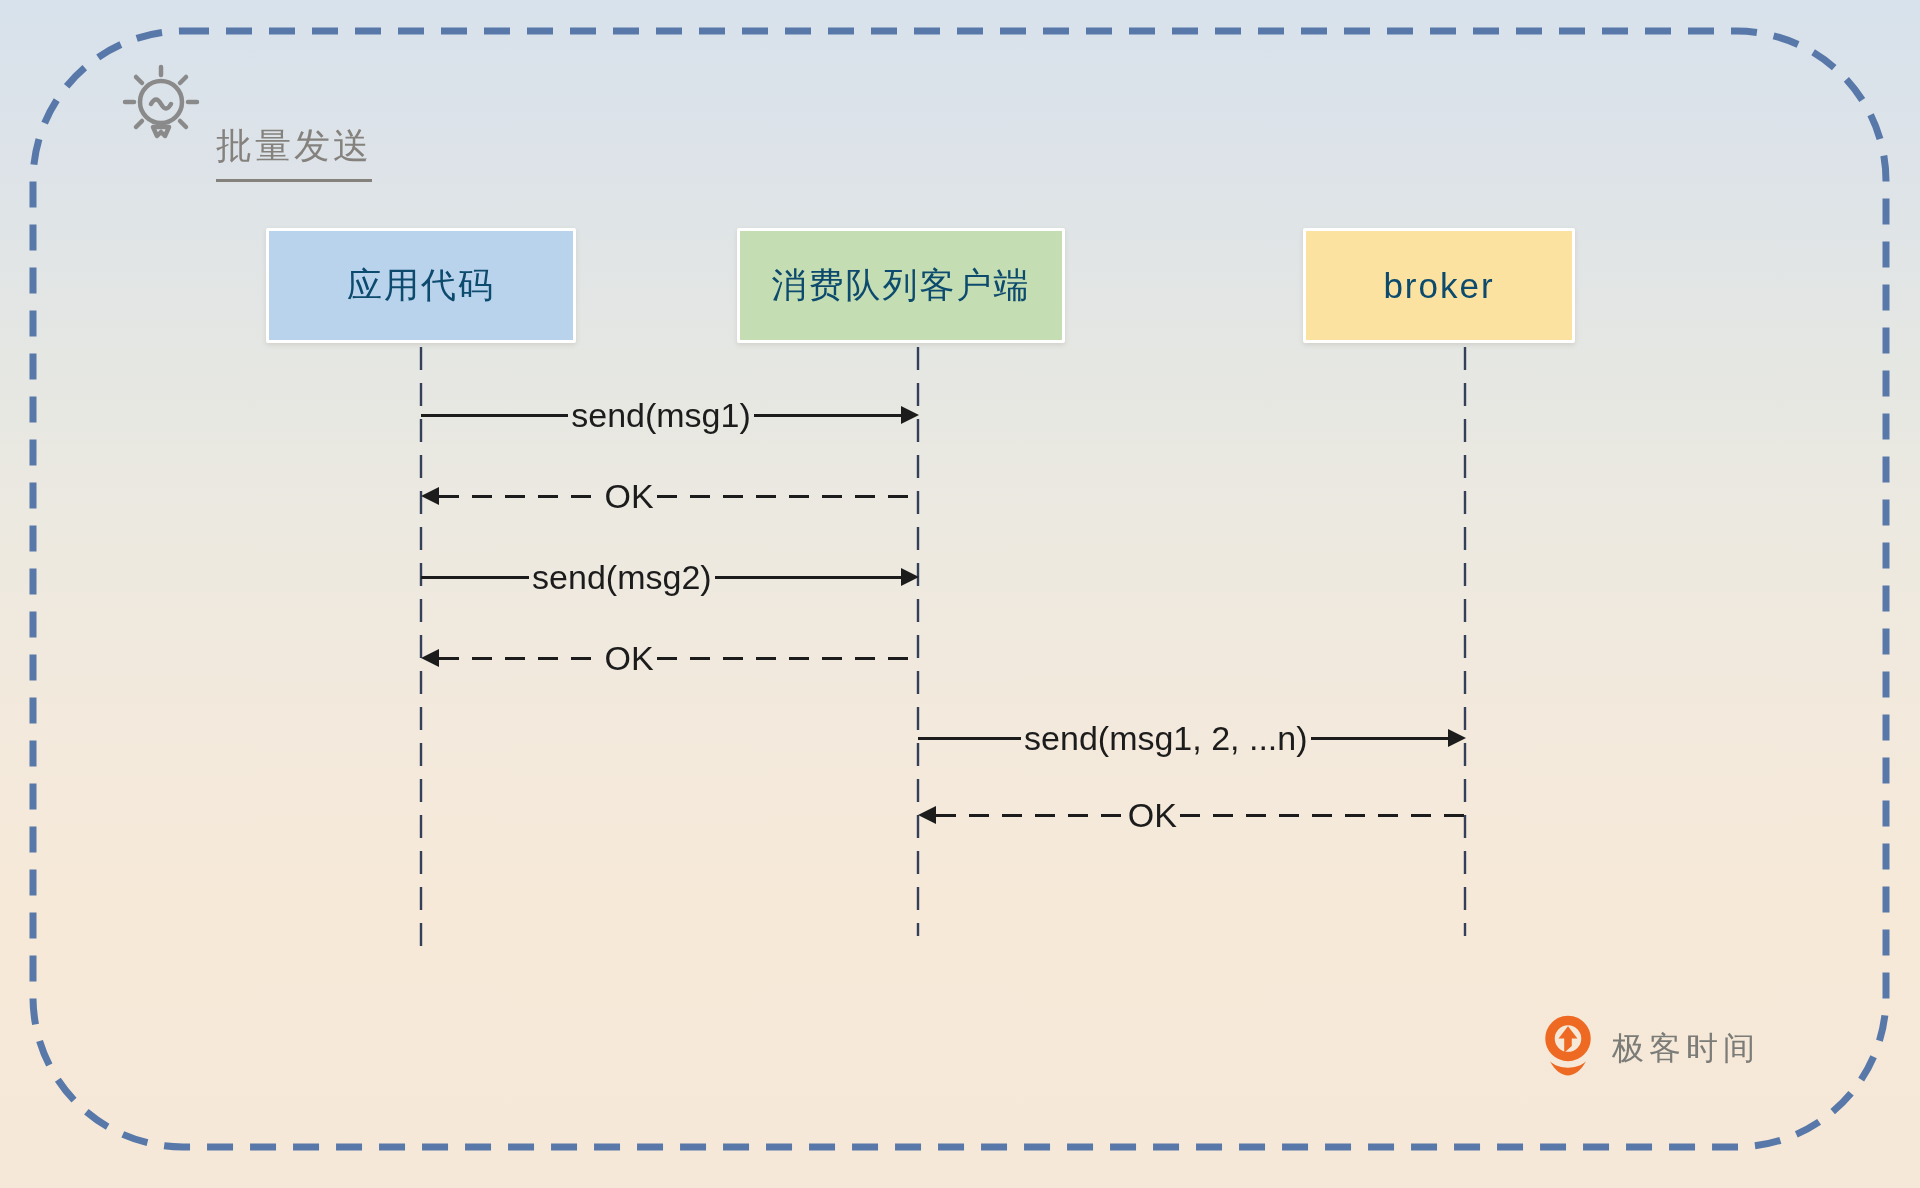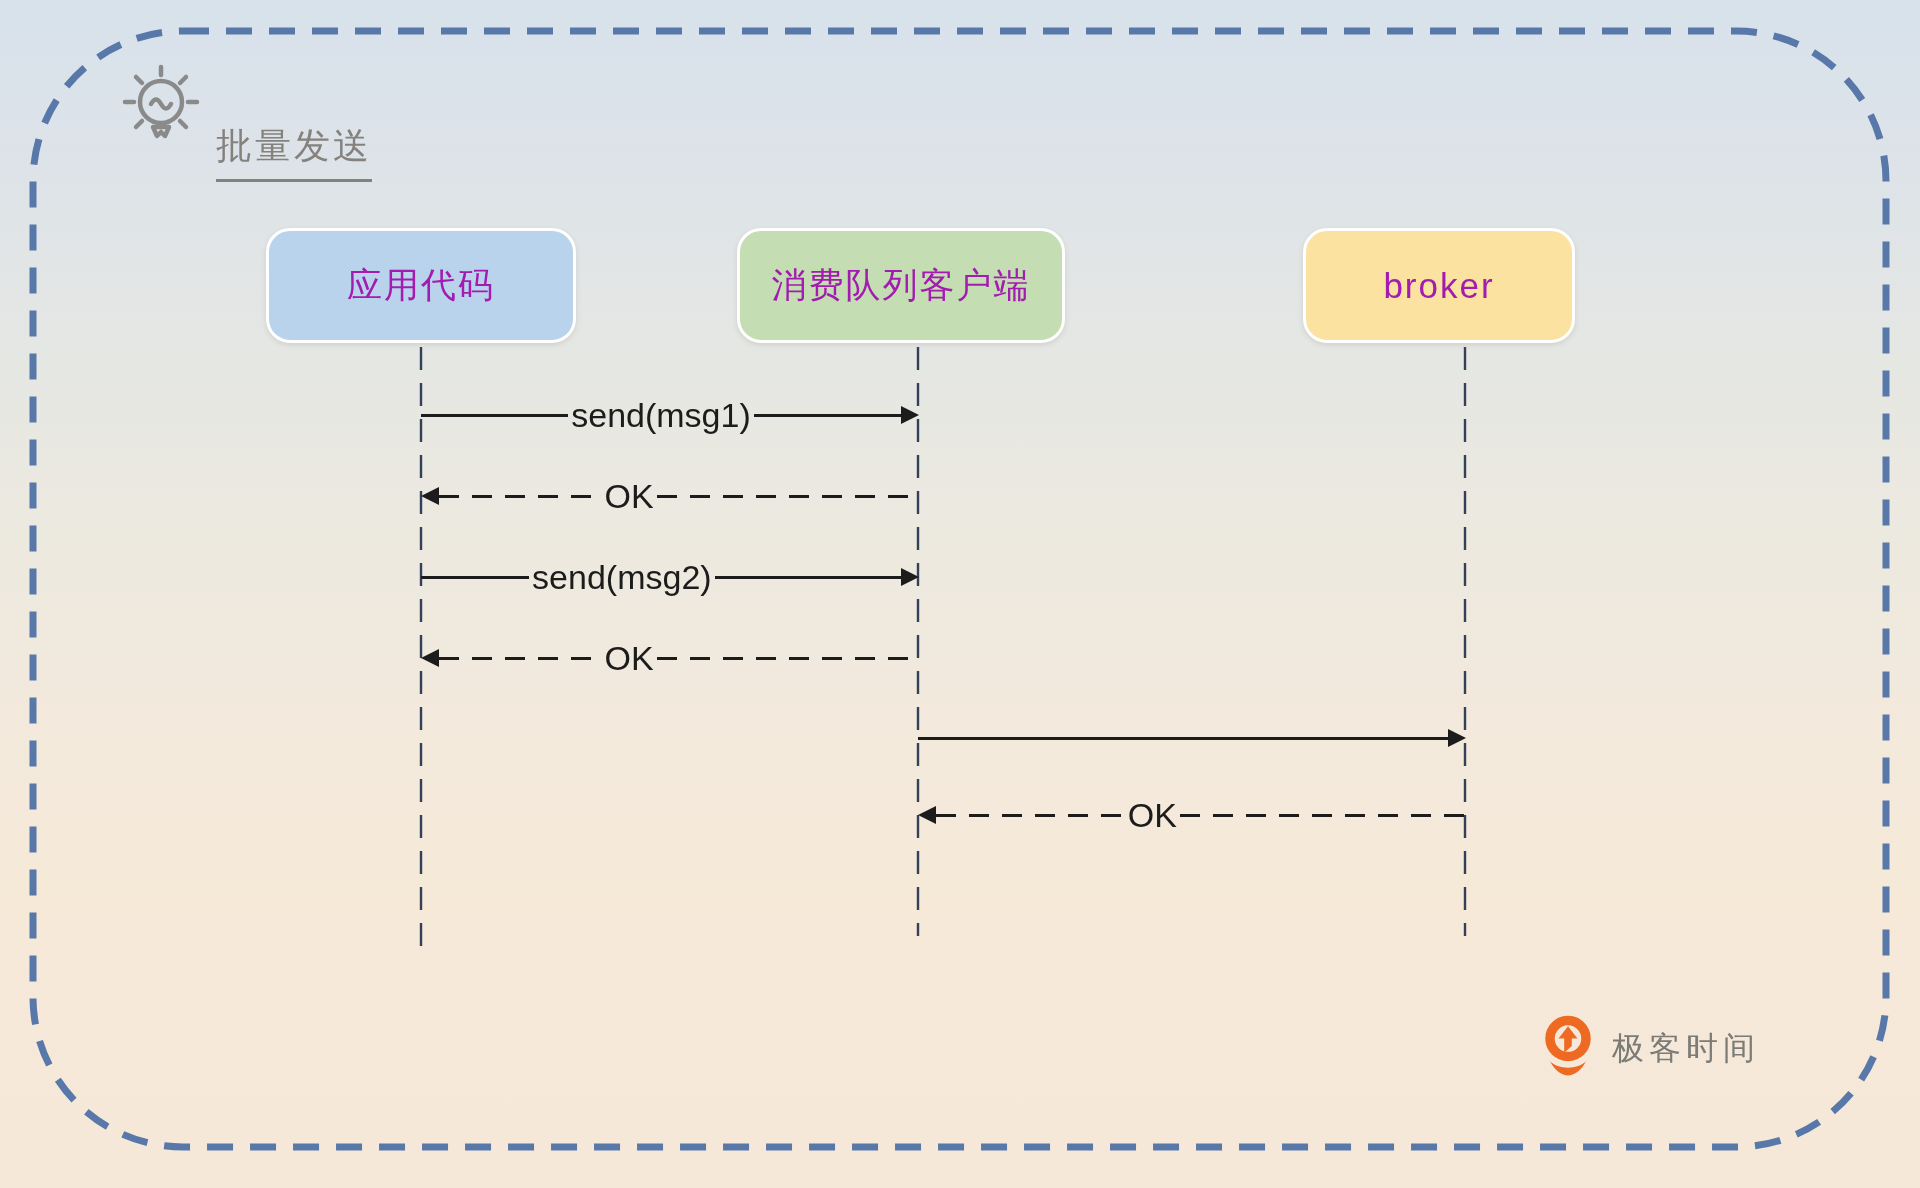--- a/index.html
+++ b/index.html
@@ -21,24 +21,24 @@
     position:absolute;left:96px;top:20px;
     font-size:36px;color:#85827e;letter-spacing:3px;
     padding-bottom:8px;border-bottom:3px solid #85827e;
     white-space:nowrap;
     margin-top:40px;
   }
 
   
   .actor{
     position:absolute;top:228px;height:115px;
-    border:3px solid #ffffff;border-radius:24px;
+    border:3px solid #ffffff;border-radius:2px;
     box-sizing:border-box;
     display:flex;align-items:center;justify-content:center;
-    font-size:35px;color:#a21caf;letter-spacing:2px;
+    font-size:35px;color:#0c4a6e;letter-spacing:2px;
     box-shadow:0 2px 5px rgba(120,110,90,0.18);
     white-space:nowrap;
   }
   .actor-app{left:266px;width:310px;background:#b9d3ec;}
   .actor-client{left:737px;width:328px;background:#c4ddb2;}
   .actor-broker{left:1303px;width:272px;background:#fbe2a0;}
 
   
   .msg{
     position:absolute;height:44px;
@@ -139,20 +139,21 @@
 
   <div class="msg m4">
     <span class="arrowhead arrow-left"></span>
     <span class="seg seg-l dashed"></span>
     <span class="msg-label">OK</span>
     <span class="seg seg-r dashed"></span>
   </div>
 
   <div class="msg m5">
     <span class="seg seg-l solid"></span>
+    <span class="msg-label">send(msg1, 2, ...n)</span>
     <span class="seg seg-r solid"></span>
     <span class="arrowhead arrow-right"></span>
   </div>
 
   <div class="msg m6">
     <span class="arrowhead arrow-left"></span>
     <span class="seg seg-l dashed"></span>
     <span class="msg-label">OK</span>
     <span class="seg seg-r dashed"></span>
   </div>

